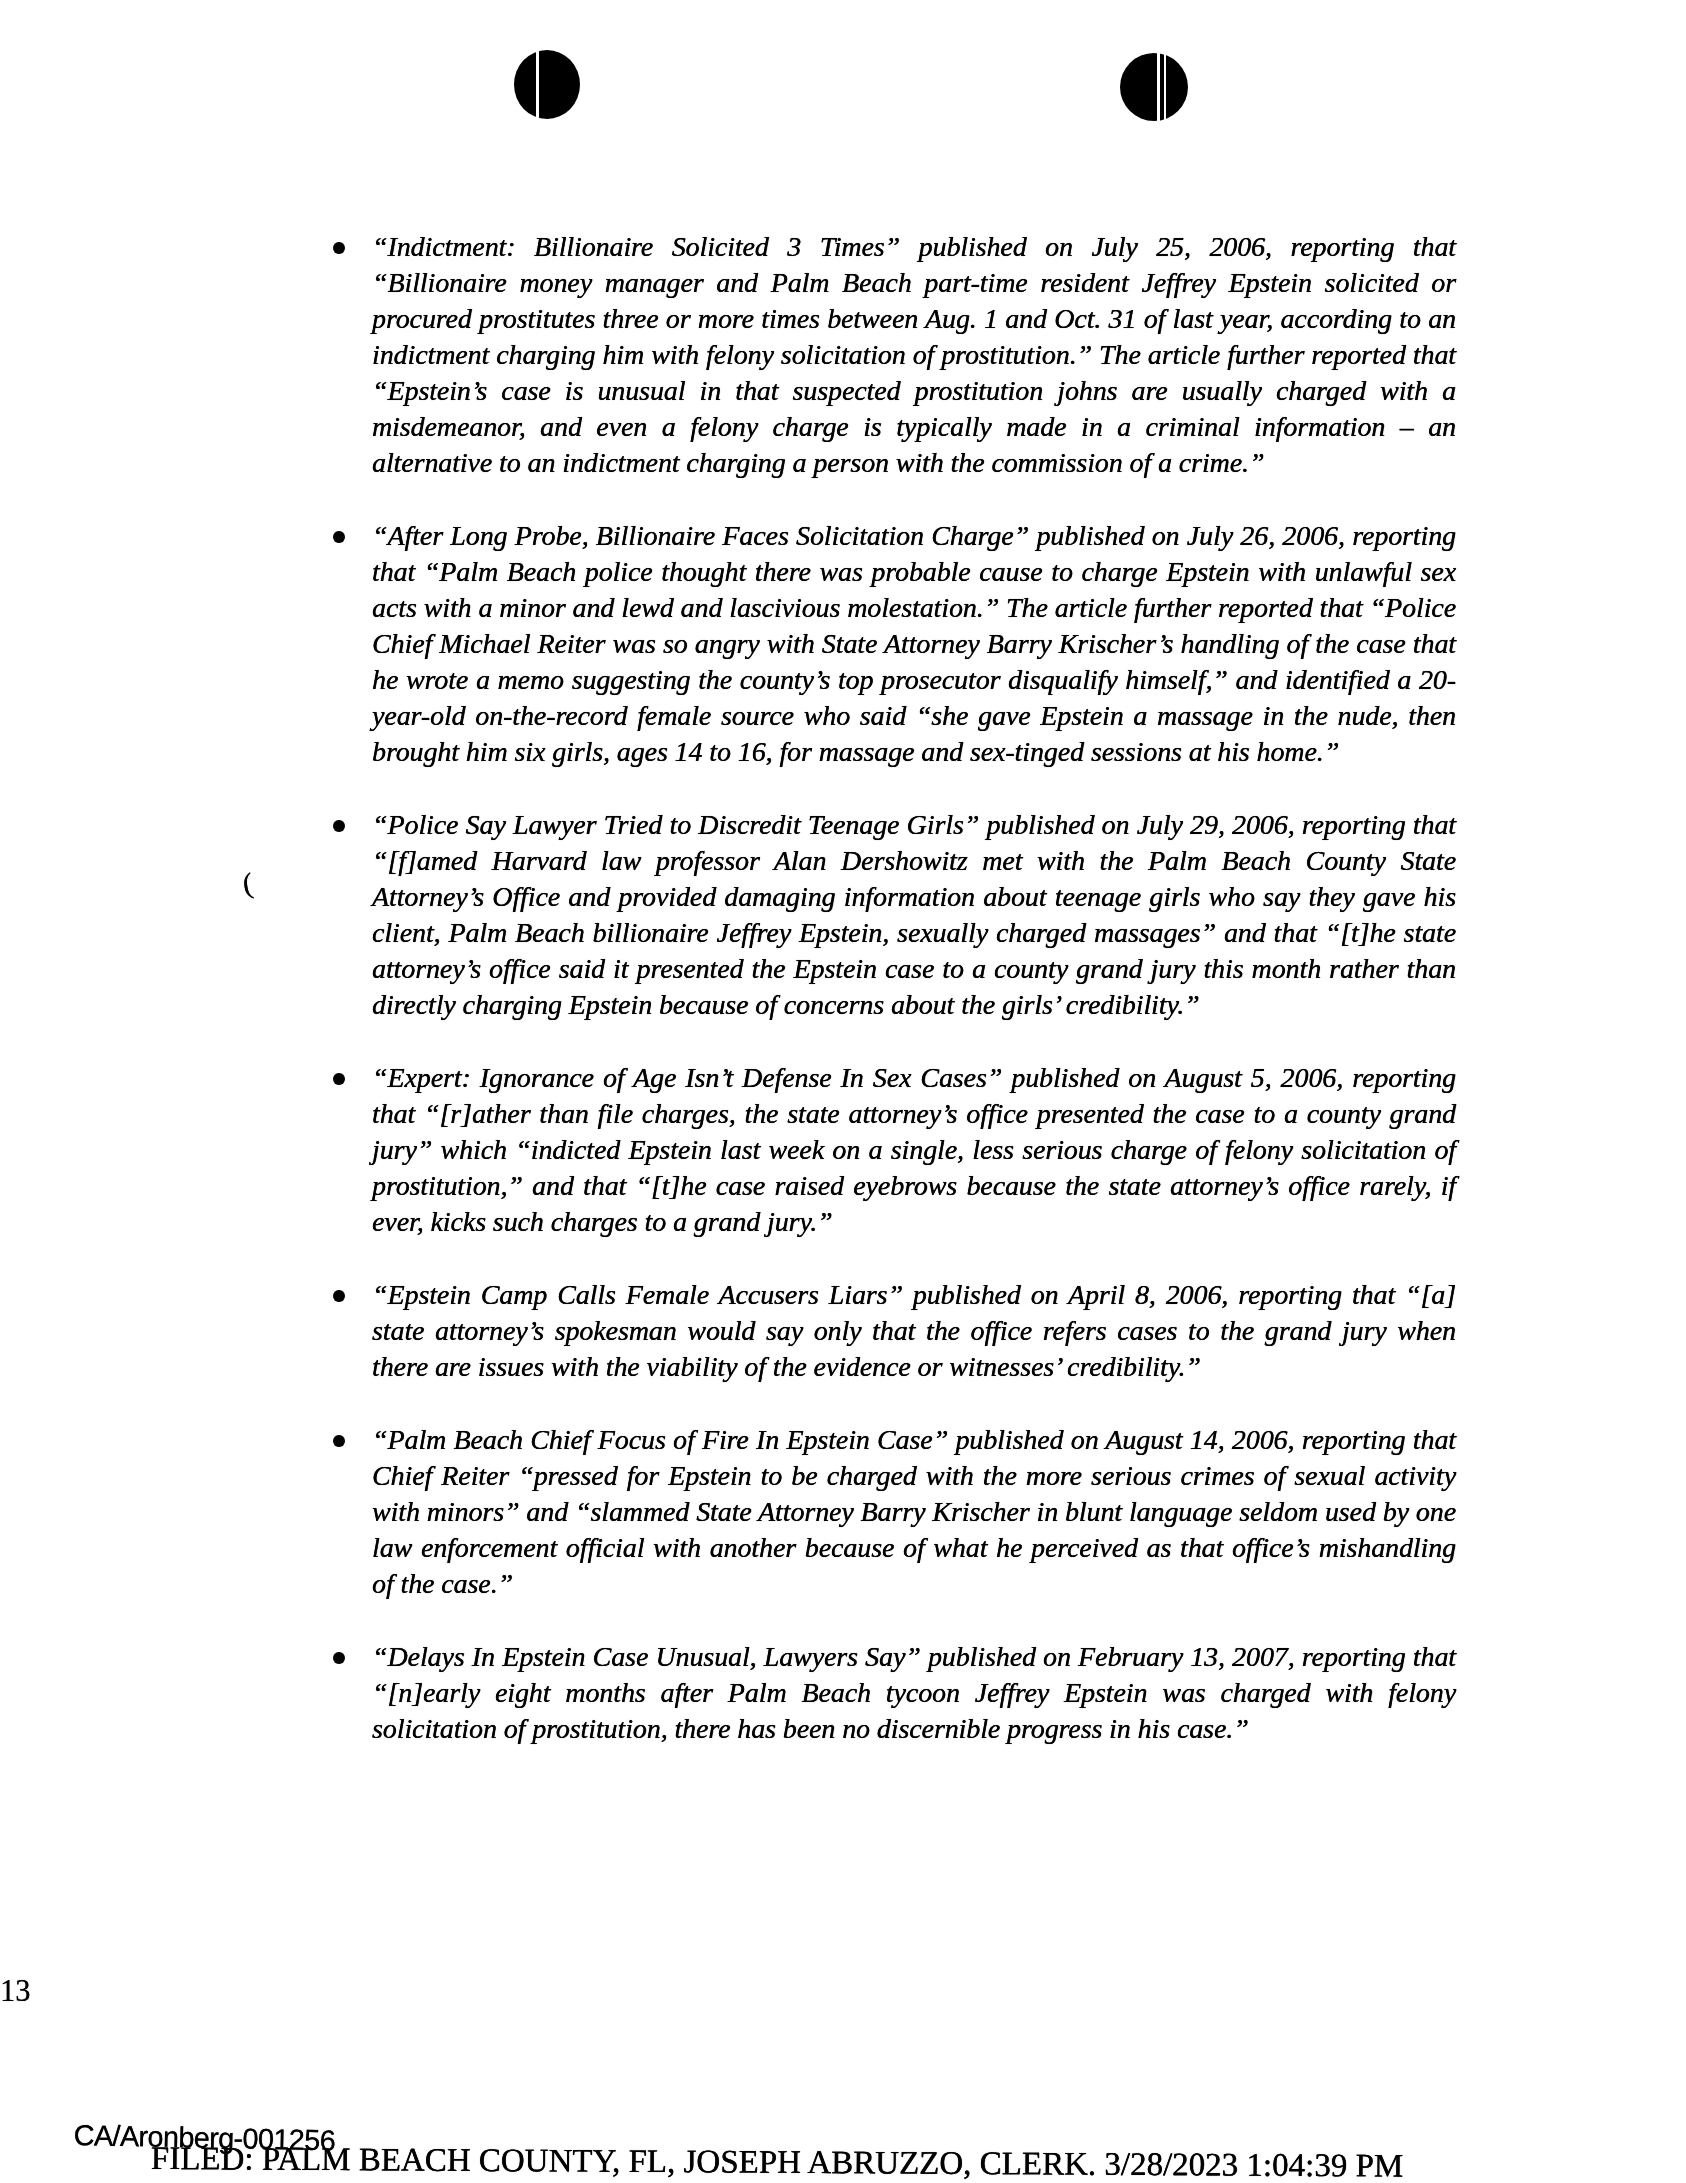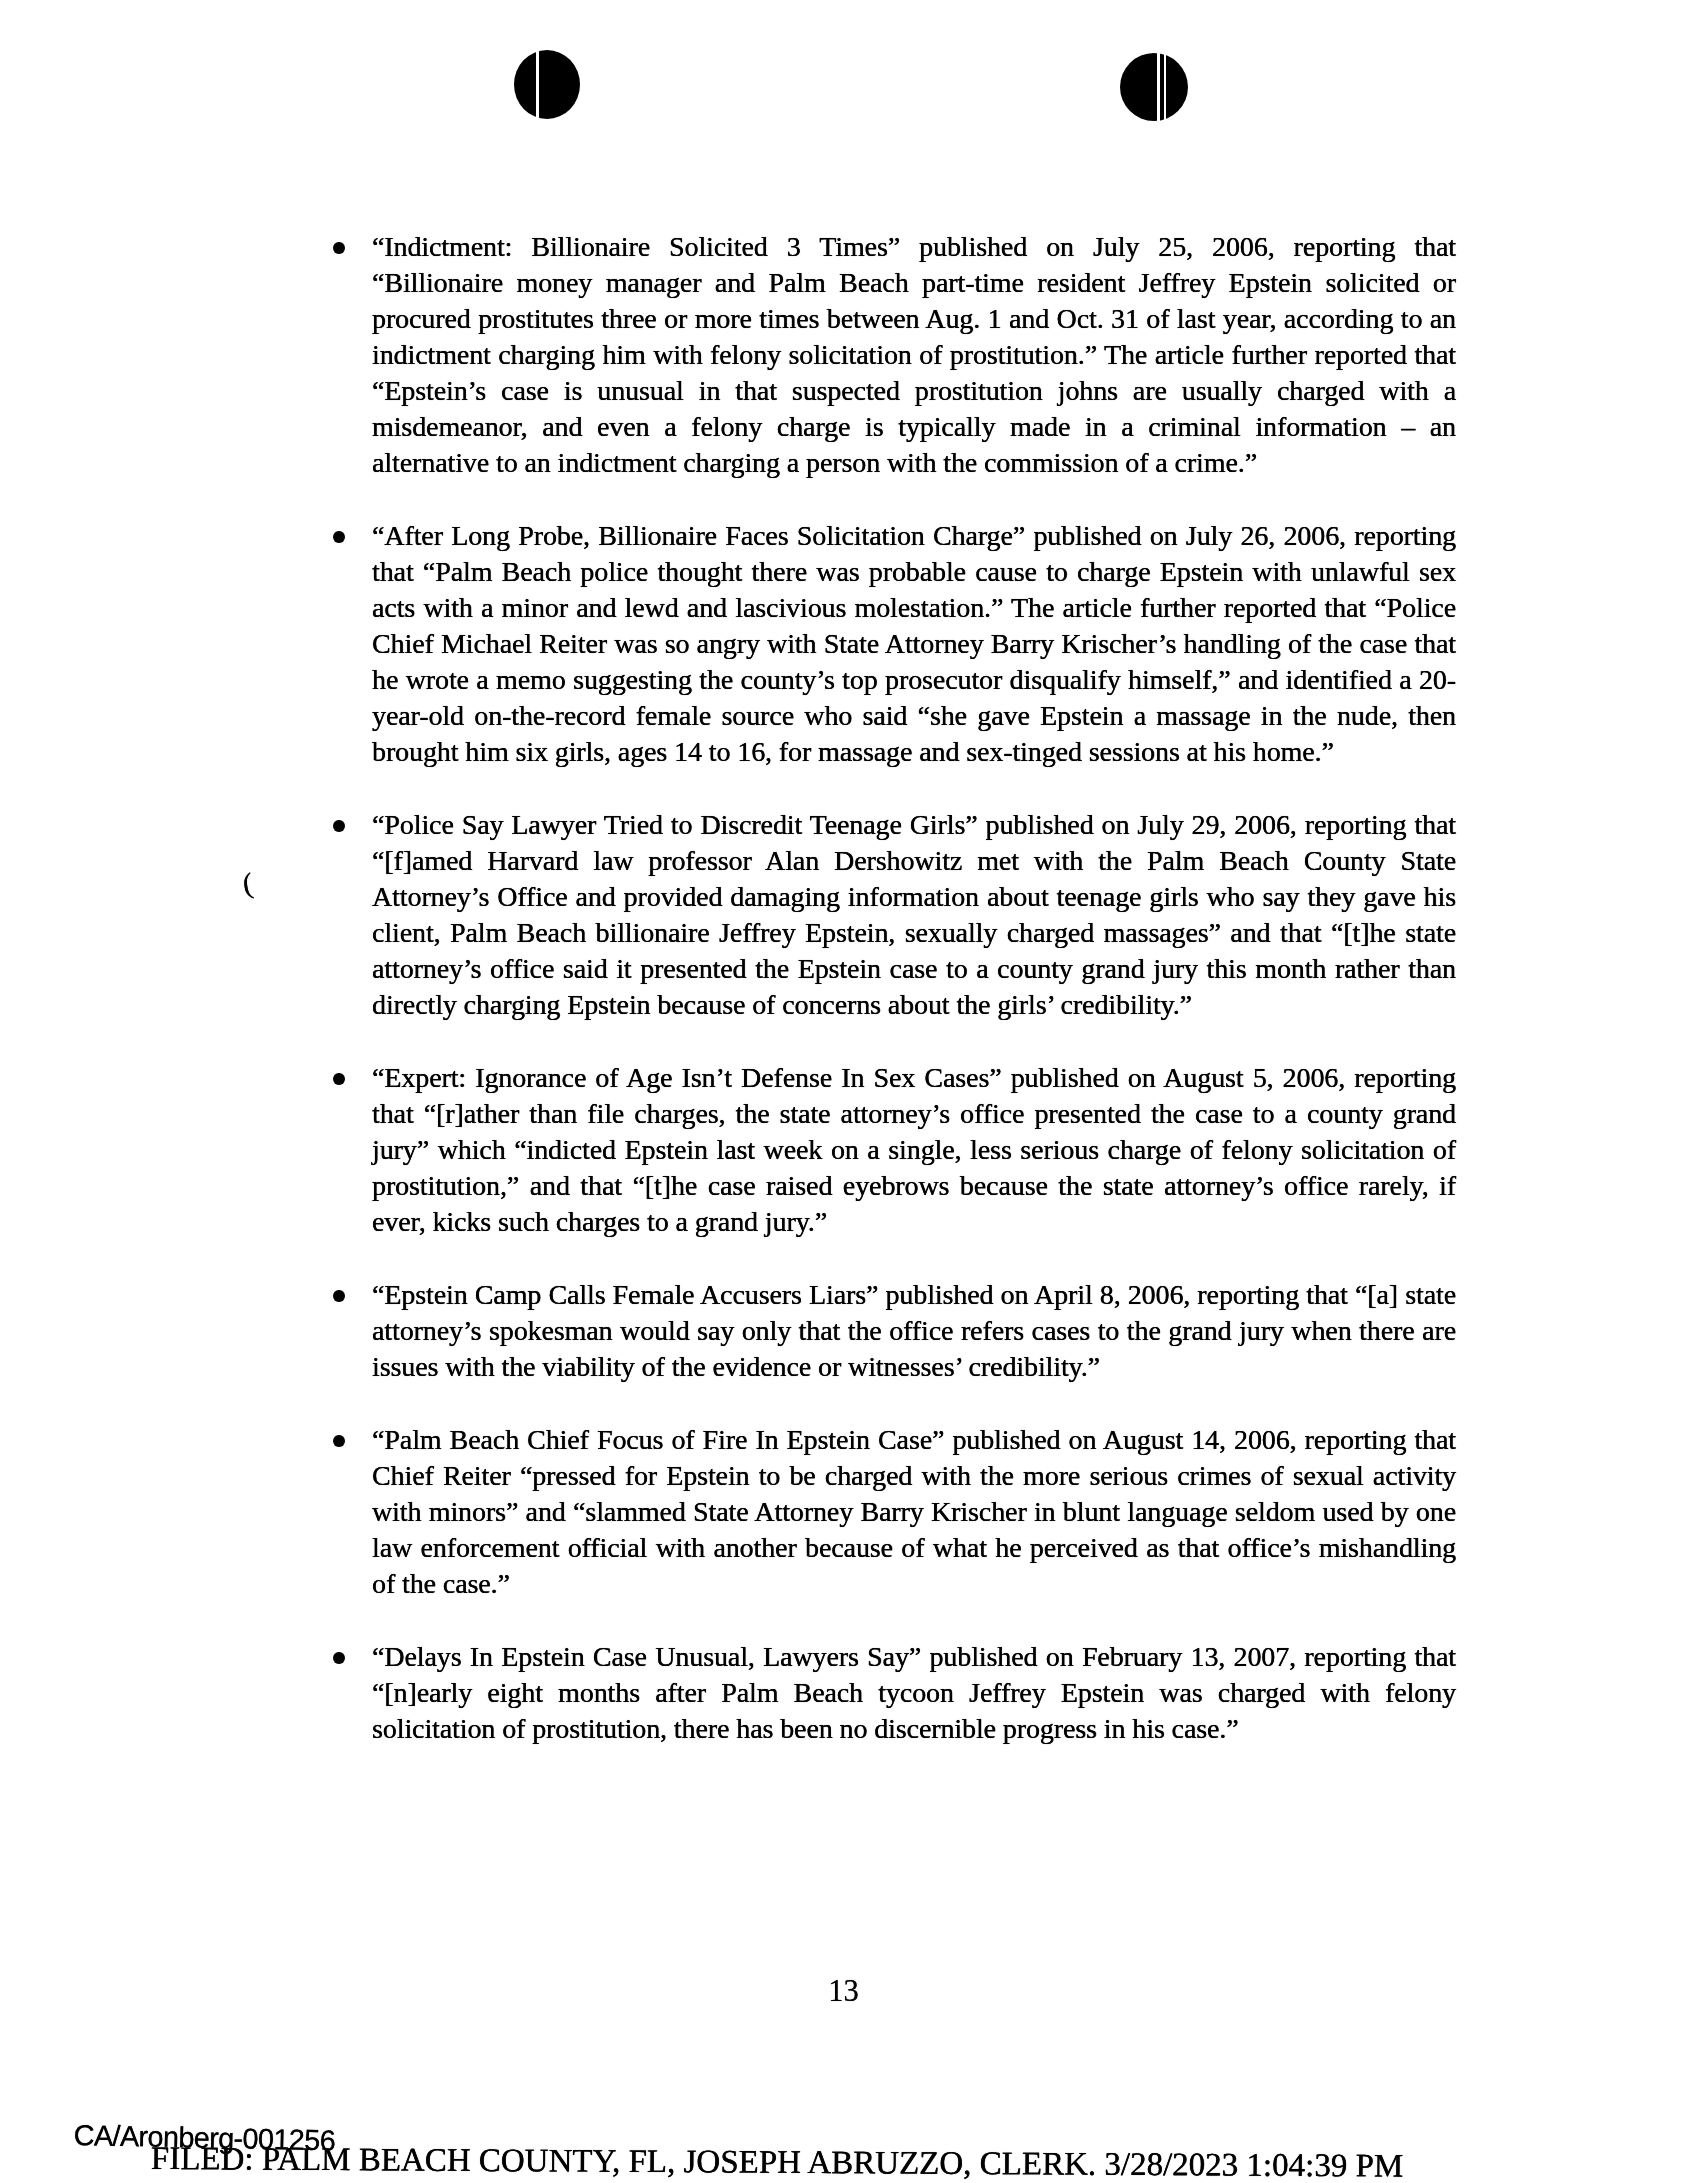--- a/index.html
+++ b/index.html
@@ -43,20 +43,21 @@
   }
   ul.bullets li {
     position: relative;
     padding-left: 40px;
     margin: 0 0 37px 0;
     font-size: 28px;
     line-height: 36px;
     text-align: justify;
     letter-spacing: -0.1px;
     text-shadow: 0 0 0.7px rgba(0,0,0,0.85), 0.3px 0 0 rgba(0,0,0,0.55);
+    font-style: italic;
   }
   ul.bullets li .dot {
     position: absolute;
     left: 1.3px;
     top: 12.6px;
     width: 11.3px;
     height: 12px;
     background: #000;
     border-radius: 50%;
   }
@@ -67,21 +68,21 @@
     top: 867px;
     font-size: 29px;
     transform: rotate(-8deg);
     text-shadow: 0 0 0.7px #000;
   }
   .page-number {
     position: absolute;
     left: 0;
     top: 1974px;
     width: 100%;
-    text-align: center;
+    text-align: left;
     font-size: 30.5px;
     text-shadow: 0 0 0.7px rgba(0,0,0,0.85);
   }
   
   .stamp-ca {
     position: absolute;
     left: 74px;
     top: 2119px;
     font-family: "Liberation Sans", sans-serif;
     font-size: 29px;

